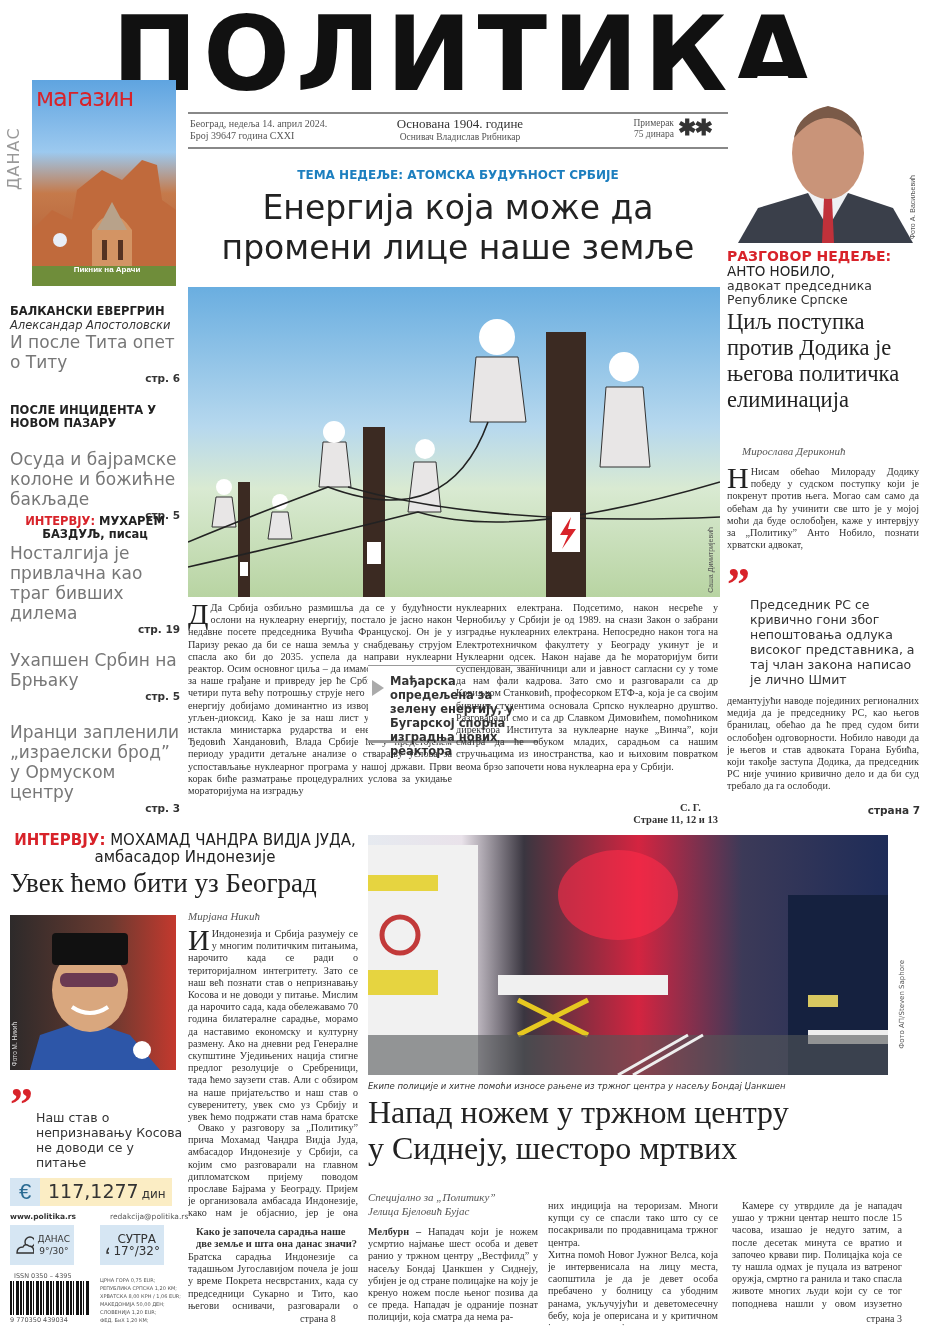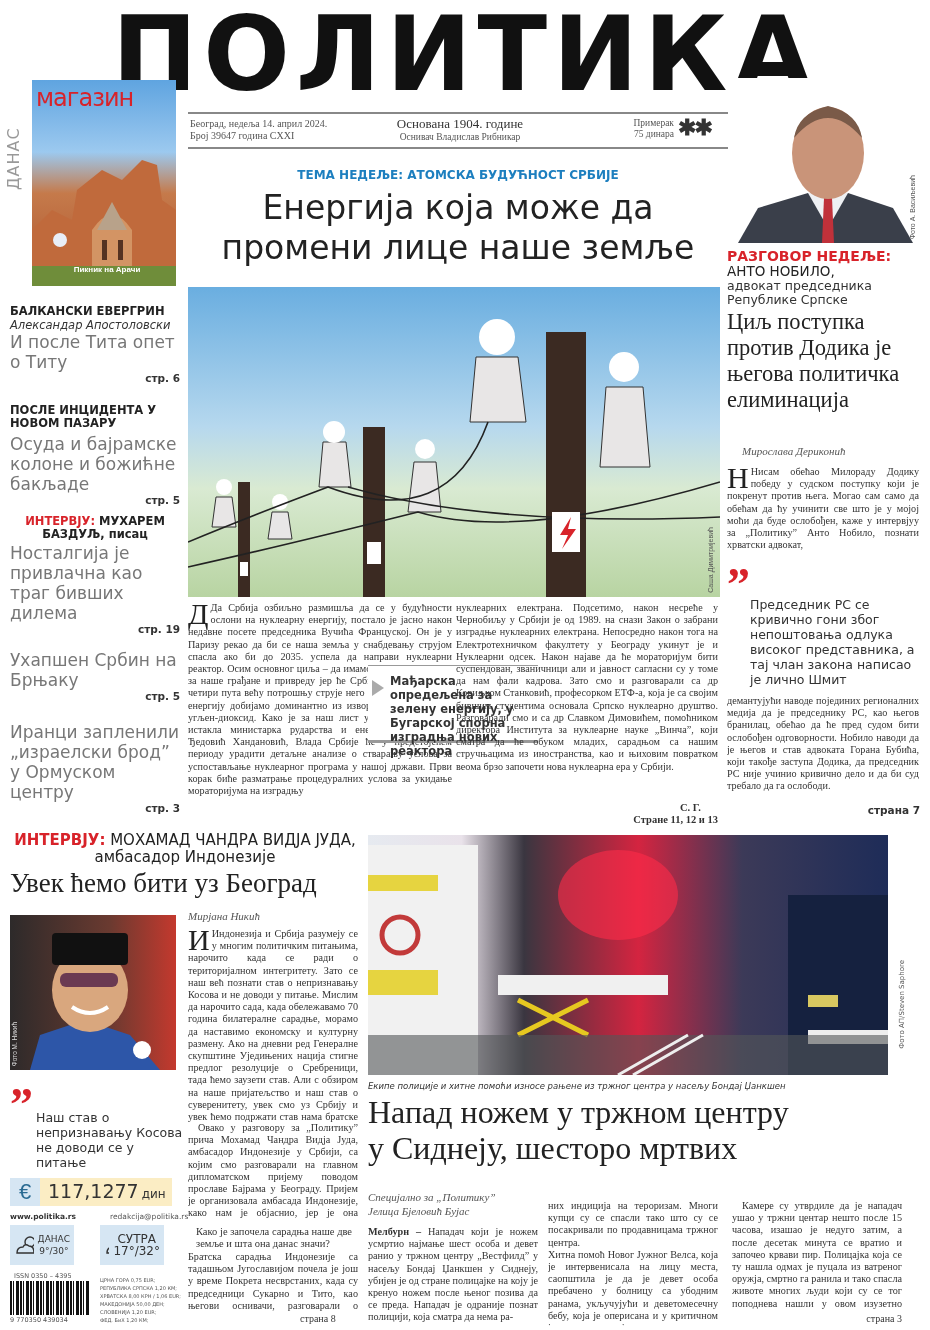--- a/index.html
+++ b/index.html
@@ -110,21 +110,21 @@
 <div class="abs serif" style="left:620px;top:814px;width:98px;text-align:right;font-size:10.5px;font-weight:bold;color:#333">Стране 11, 12 и 13</div>
 
 <div class="abs" style="left:10px;top:305px;width:170px">
   <div class="sidehead">БАЛКАНСКИ ЕВЕРГРИН</div>
   <div class="sans" style="font-size:11.5px;font-style:italic;color:#333">Александар Апостоловски</div>
   <div class="sidetitle">И после Тита опет о Титу</div>
   <div class="pg">стр. 6</div>
 </div>
 <div class="abs" style="left:10px;top:404px;width:170px">
   <div class="sidehead">ПОСЛЕ ИНЦИДЕНТА У НОВОМ ПАЗАРУ</div>
-  <div class="sidetitle" style="margin-top:4px">Осуда и бајрамске колоне и божићне бакљаде</div>
+  <div class="sidetitle" style="margin-top:19px">Осуда и бајрамске колоне и божићне бакљаде</div>
   <div class="pg">стр. 5</div>
 </div>
 <div class="abs" style="left:10px;top:515px;width:170px">
   <div class="sidehead" style="text-align:center"><span class="red">ИНТЕРВЈУ:</span> <span>МУХАРЕМ БАЗДУЉ, писац</span></div>
   <div class="sidetitle" style="margin-top:2px">Носталгија је привлачна као траг бивших дилема</div>
   <div class="pg">стр. 19</div>
 </div>
 <div class="abs" style="left:10px;top:650px;width:170px">
   <div class="sidetitle">Ухапшен Србин на Брњаку</div>
   <div class="pg">стр. 5</div>
@@ -174,21 +174,21 @@
     <path d="M62 92 Q80 104 98 92" stroke="#fff" stroke-width="4" fill="none"></path>
     <circle cx="132" cy="135" r="9" fill="#fff"></circle>
   </svg>
   <div style="position:absolute;left:1px;bottom:4px;font-size:6.5px;color:#ddd;writing-mode:vertical-rl;transform:rotate(180deg)">Фото М. Никић</div>
 </div>
 <div class="abs serif" style="left:188px;top:910px;font-size:11px;font-style:italic;color:#555">Мирјана Никић</div>
 <div class="abs body-text" style="left:188px;top:928px;width:170px;height:194px;overflow:hidden">
   <span class="dropcap">И</span><span>Индонезија и Србија разумеју се у многим политичким питањима, нарочито када се ради о територијалном интегритету. Зато се наш већ познати став о непризнавању Косова и не доводи у питање. Мислим да нарочито сада, када обележавамо 70 година билатералне сарадње, морамо да наставимо економску и културну размену. Ако на дневни ред Генералне скупштине Уједињених нација стигне предлог резолуције о Сребреници, тада ћемо заузети став. Али с обзиром на наше пријатељство и наш став о суверенитету, увек смо уз Србију и увек ћемо подржати став нама братске земље.</span>
 </div>
 <div class="abs body-text" style="left:188px;top:1122px;width:170px;height:96px;overflow:hidden;text-indent:10px">Овако у разговору за „Политику” прича Мохамад Чандра Видја Јуда, амбасадор Индонезије у Србији, са којим смо разговарали на главном дипломатском пријему поводом прославе Бајрама у Београду. Пријем је организовала амбасада Индонезије, како нам је објаснио, јер је она најмногољуднија муслиманска земља у свету.</div>
-<div class="abs serif" style="left:196px;top:1226px;width:164px;font-size:10.5px;font-weight:normal;line-height:12px;color:#333">Како је започела сарадња наше две земље и шта она данас значи?</div>
+<div class="abs serif" style="left:196px;top:1226px;width:164px;font-size:10.5px;font-weight:bold;line-height:12px;color:#333">Како је започела сарадња наше две земље и шта она данас значи?</div>
 <div class="abs body-text" style="left:188px;top:1251px;width:170px;height:62px;overflow:hidden">Братска сарадња Индонезије са тадашњом Југославијом почела је још у време Покрета несврстаних, када су председници Сукарно и Тито, као његови оснивачи, разговарали о многим светским питањима.</div>
 <div class="abs serif" style="left:300px;top:1313px;font-size:10px;color:#333">страна 8</div>
 <div class="abs quote-mark" style="left:10px;top:1090px">”</div>
 <div class="abs sans" style="left:36px;top:1110px;width:150px;font-size:12.5px;line-height:15px;color:#333">Наш став о непризнавању Косова не доводи се у питање</div>
 
 <div class="abs" style="left:10px;top:1178px;width:30px;height:28px;background:#d6e6f3;display:flex;align-items:center;justify-content:center;font-size:22px;color:#2a6b93">€</div>
 <div class="abs sans" style="left:40px;top:1178px;width:132px;height:28px;background:#fbedc4;display:flex;align-items:baseline;padding-left:8px;padding-top:2px">
   <span style="font-size:19px;color:#333">117,1277</span>
   <span style="font-size:12px;margin-left:3px;color:#333">дин</span>
 </div>

